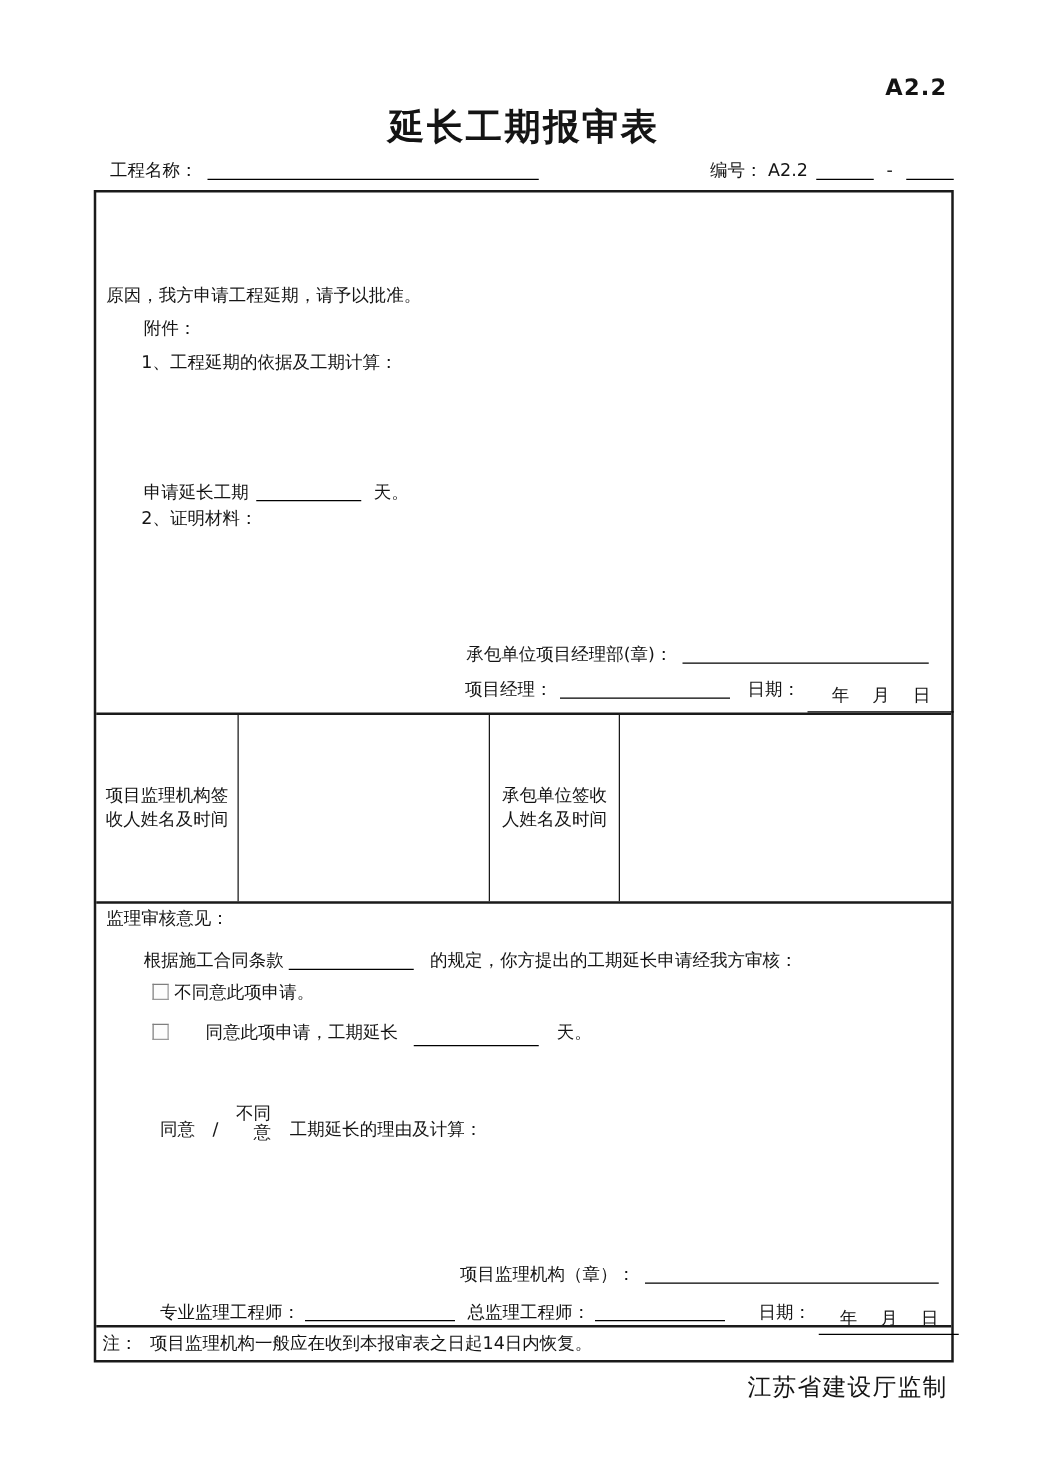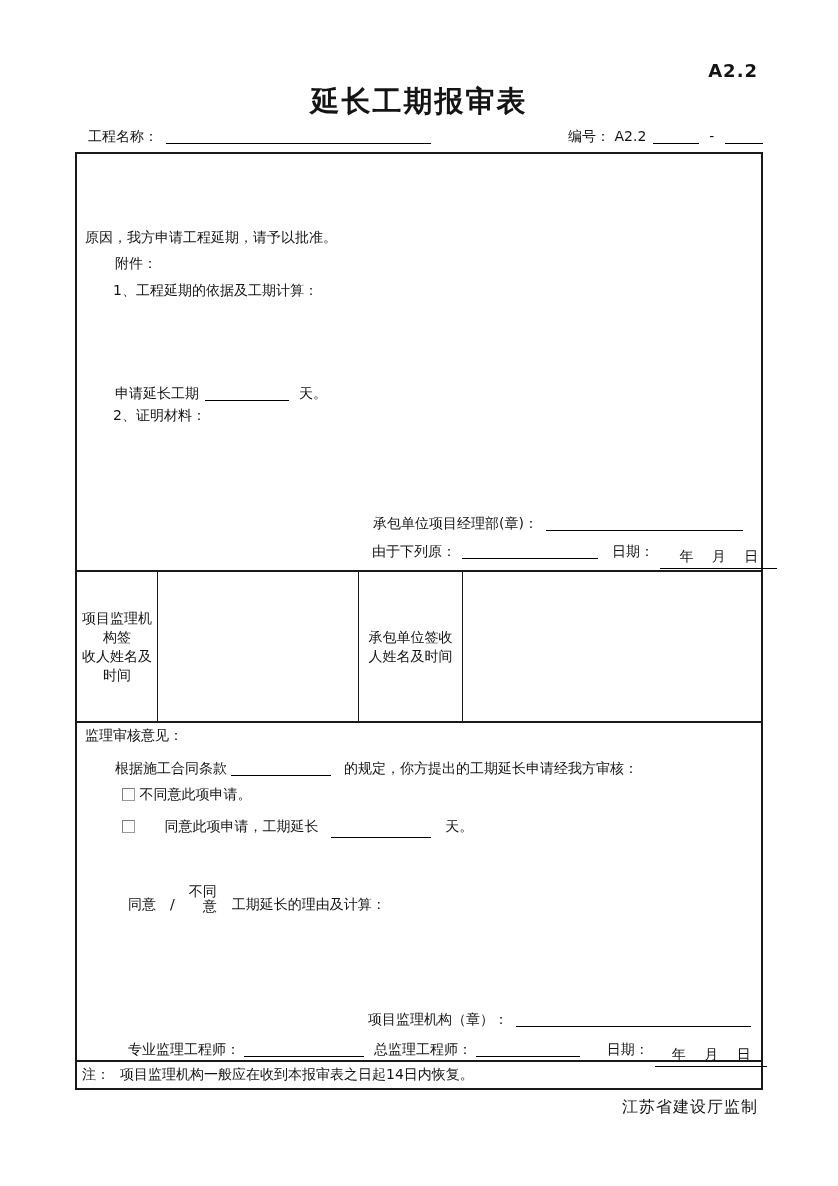--- a/index.html
+++ b/index.html
@@ -34,21 +34,21 @@
     background:#fdfdfd;border:1px solid #9b9b9b;border-top-color:#7e7e7e;border-left-color:#7e7e7e;
     box-sizing:border-box;
   }
   .stack{display:inline-block;white-space:pre-line;text-align:right;line-height:15px;}
   .reason-row{display:flex;align-items:flex-end;}
   .note-row{
     position:absolute;left:0;top:906px;width:100%;height:28px;
     border-top:2px solid #1a1a1a;box-sizing:border-box;
     display:flex;align-items:center;white-space:nowrap;
   }
-  .footer{position:absolute;top:1097px;right:80px;font-size:16px;letter-spacing:1px;}
+  .footer{position:absolute;top:1097px;right:80px;font-size:19px;letter-spacing:1px;}
 </style>
 </head>
 <body>
 
 <div class="page">
 
   <div class="form-code">A2.2</div>
   <div class="title">延长工期报审表</div>
 
   <div class="row" style="top:127px;left:88px;">
@@ -84,28 +84,28 @@
     </div>
     <div class="row" style="top:252px;left:36px;">
       <span>2、证明材料：</span>
     </div>
 
     <div class="row" style="top:360px;left:296px;">
       <span>承包单位项目经理部(章)：</span>
       <span class="bl" style="width:197px;margin-left:4px;"></span>
     </div>
     <div class="row" style="top:388px;left:295px;">
-      <span>由于下列原：</span>
+      <span>项目经理：</span>
       <span class="bl" style="width:136px;margin-left:2px;"></span>
       <span style="margin-left:9px;">日期：</span>
       <span class="bl date" style="width:117px;margin-left:2px;">年 月 日</span>
     </div>
 
     <div class="receipt-table">
-      <div class="rcell rc-border" style="width:81px;">
+      <div class="rcell rc-border" style="width:114px;">
         <span class="cell-label">项目监理机构签
 收人姓名及时间</span>
       </div>
       <div class="rcell rc-border" style="width:201px;"></div>
       <div class="rcell rc-border" style="width:104px;">
         <span class="cell-label">承包单位签收
 人姓名及时间</span>
       </div>
       <div class="rcell" style="flex:1;"></div>
     </div>

